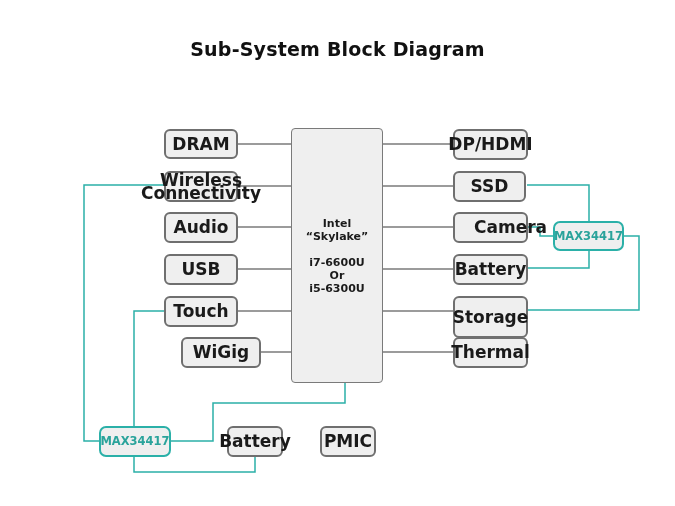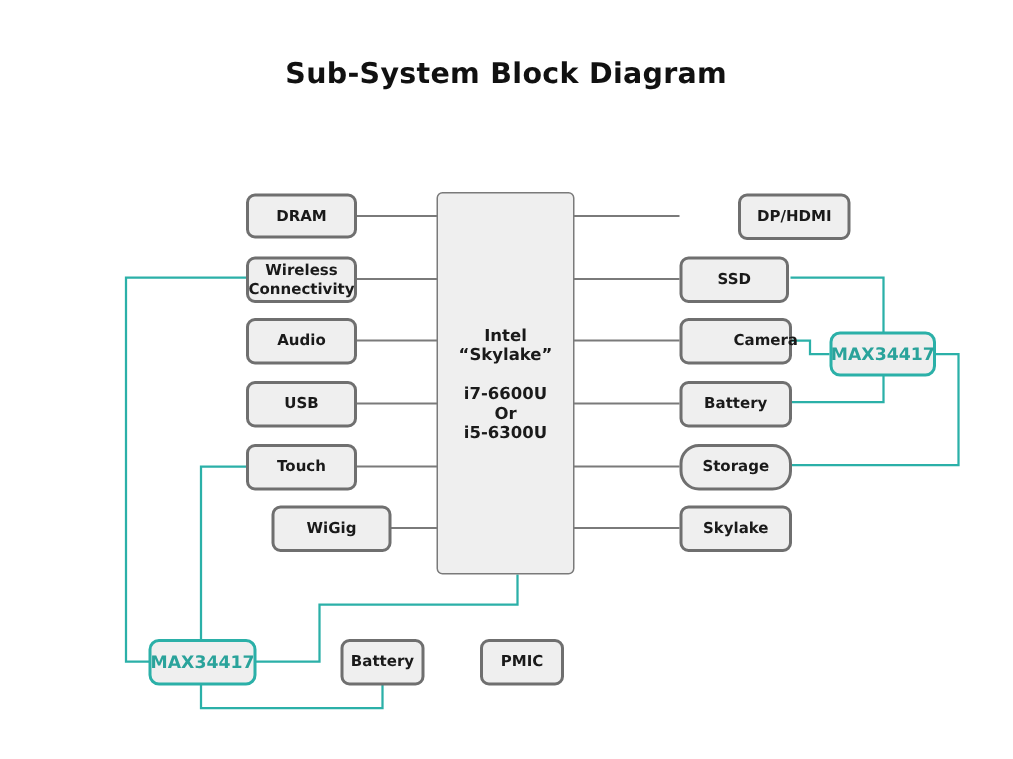--- a/index.html
+++ b/index.html
@@ -1,20 +1,20 @@
 <!DOCTYPE html>
 <html><head>
 <meta charset="utf-8">
 <style>
   html, body { margin:0; padding:0; background:#ffffff; }
   body { width:675px; height:506px; position:relative; overflow:hidden; font-family:"DejaVu Sans", sans-serif; }
   .title { position:absolute; left:0; width:675px; top:38px; text-align:center; font-weight:bold; font-size:19px; color:#111; letter-spacing:0.2px; }
   svg.wires { position:absolute; left:0; top:0; width:675px; height:506px; }
   .box { position:absolute; box-sizing:border-box; background:#efefef; border:2px solid #6f6f6f; border-radius:6px;
-         display:flex; align-items:center; justify-content:center; text-align:center; font-weight:bold; font-size:10px;
+         display:flex; align-items:center; justify-content:center; text-align:center; font-weight:bold; font-size:17px;
          color:#1a1a1a; line-height:13px; }
   .box.teal { border-color:#2bb0a8; color:#2aa39b; font-size:11.5px; }
   .cpu { position:absolute; box-sizing:border-box; left:291px; top:128px; width:92px; height:255px; background:#efefef;
          border:1.5px solid #7a7a7a; border-radius:4px; display:flex; flex-direction:column; align-items:center; justify-content:center;
          font-weight:bold; font-size:11px; color:#1a1a1a; line-height:13px; text-align:center; }
   .cpu .gap { height:13px; }
 </style>
 </head>
 <body>
 
@@ -60,24 +60,24 @@
 <div class="box" style="left:181px;top:337px;width:80px;height:31px;">WiGig</div>
 
 <div class="cpu">
   <div>Intel “Skylake”</div>
   <div class="gap"></div>
   <div>i7-6600U</div>
   <div>Or</div>
   <div>i5-6300U</div>
 </div>
 
-<div class="box" style="left:453px;top:129px;width:75px;height:31px;margin-left:39px;">DP/HDMI</div>
+<div class="box" style="left:453px;top:129px;width:75px;height:31px;">DP/HDMI</div>
 <div class="box" style="left:453px;top:171px;width:73px;height:31px;">SSD</div>
 <div class="box" style="left:453px;top:212px;width:75px;height:31px;padding-left:40px;">Camera</div>
 <div class="box" style="left:453px;top:254px;width:75px;height:31px;">Battery</div>
-<div class="box" style="left:453px;top:296px;width:75px;height:31px;border-radius:13px;">Storage</div>
-<div class="box" style="left:453px;top:337px;width:75px;height:31px;">Skylake</div>
+<div class="box" style="left:453px;top:296px;width:75px;height:42px;">Storage</div>
+<div class="box" style="left:453px;top:337px;width:75px;height:31px;">Thermal</div>
 
 <div class="box teal" style="left:553px;top:221px;width:71px;height:30px;border-radius:7px;">MAX34417</div>
 
 <div class="box teal" style="left:99px;top:426px;width:72px;height:31px;border-radius:7px;">MAX34417</div>
 <div class="box" style="left:227px;top:426px;width:56px;height:31px;">Battery</div>
 <div class="box" style="left:320px;top:426px;width:56px;height:31px;">PMIC</div>
 
 </body></html>

